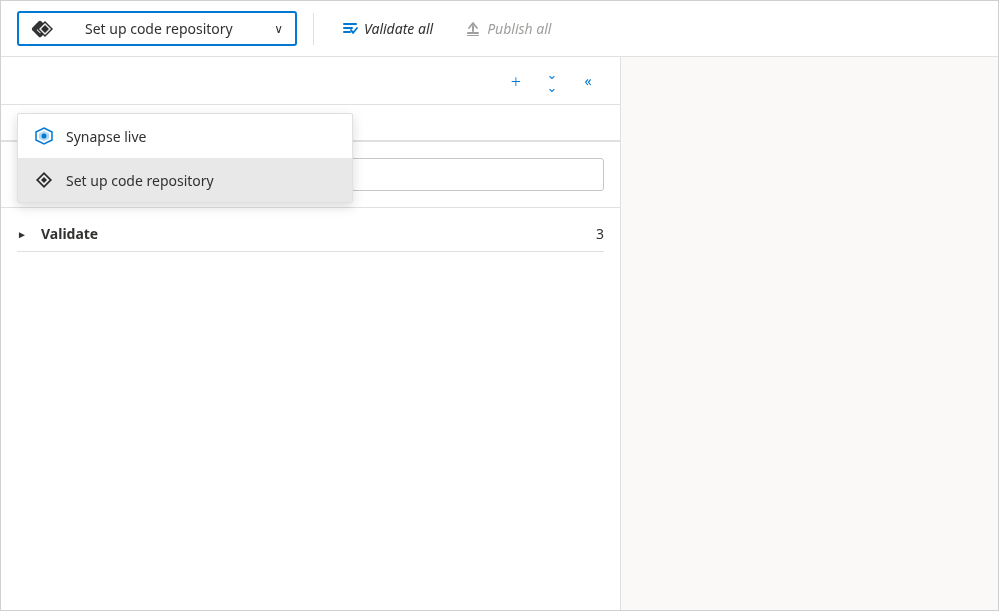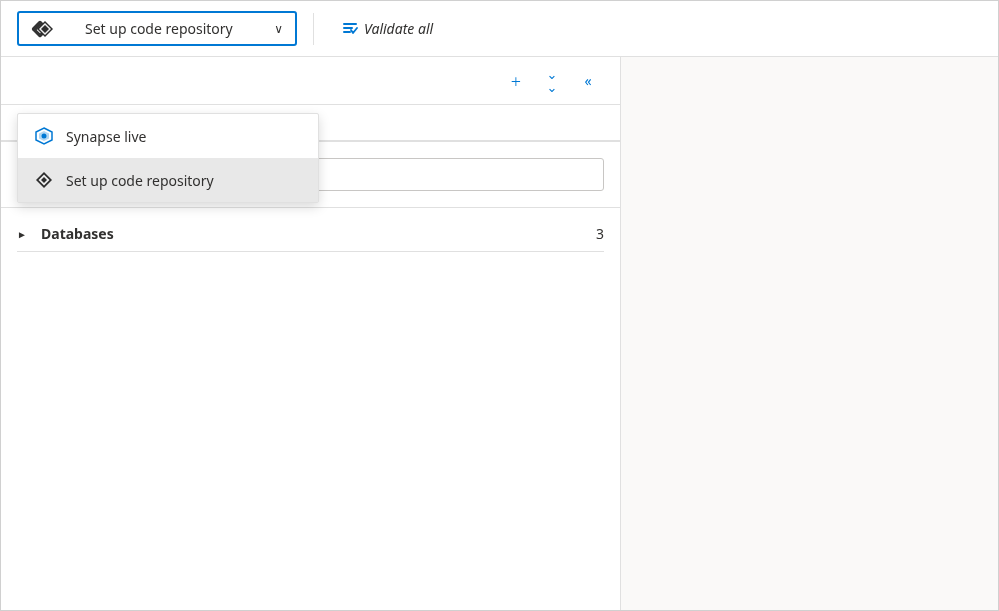--- a/index.html
+++ b/index.html
@@ -247,21 +247,21 @@
     .right-panel {
       flex: 1;
       background: #faf9f8;
     }
 
     
     .dropdown-overlay {
       position: absolute;
       top: 56px;
       left: 16px;
-      width: 302px;
+      width: 336px;
       background: #ffffff;
       border: 1px solid #e0e0e0;
       box-shadow: 0 4px 12px rgba(0,0,0,0.15);
       z-index: 100;
       border-radius: 2px;
     }
 
     .dropdown-item {
       display: flex;
       align-items: center;
@@ -319,20 +319,29 @@
     <button class="toolbar-btn">
       <svg width="16" height="16" viewBox="0 0 16 16" xmlns="http://www.w3.org/2000/svg">
         <rect x="1" y="2" width="14" height="2" rx="1" fill="#0078d4"></rect>
         <rect x="1" y="6" width="10" height="2" rx="1" fill="#0078d4"></rect>
         <rect x="1" y="10" width="8" height="2" rx="1" fill="#0078d4"></rect>
         <polyline points="9,9 11,12 15,7" stroke="#0078d4" stroke-width="1.8" fill="none" stroke-linecap="round" stroke-linejoin="round"></polyline>
       </svg>
       <span>Validate all</span>
     </button>
 
+    <button class="toolbar-btn disabled">
+      <svg width="16" height="16" viewBox="0 0 16 16" xmlns="http://www.w3.org/2000/svg">
+        <rect x="2" y="11" width="12" height="2" rx="1" fill="#a19f9d"></rect>
+        <rect x="2" y="14" width="12" height="1" rx="0.5" fill="#a19f9d"></rect>
+        <polyline points="4,7 8,2 12,7" stroke="#a19f9d" stroke-width="1.8" fill="none" stroke-linecap="round" stroke-linejoin="round"></polyline>
+        <rect x="7" y="4" width="2" height="7" rx="1" fill="#a19f9d"></rect>
+      </svg>
+      <span>Publish all</span>
+    </button>
   </div>
 
   <div class="main-content">
 
     <div class="left-panel">
 
       <div class="panel-header">
         <div class="panel-actions">
           <button class="panel-action-btn">
             <span style="font-size:18px;font-weight:300;">+</span>
@@ -358,21 +367,21 @@
       <div class="search-container">
         <div class="search-box">
           <span class="search-icon">🔍</span>
           <input type="text" class="search-input" placeholder="Filter resources by name" style="">
         </div>
       </div>
 
       <div class="resource-list">
         <div class="resource-item">
           <span class="resource-chevron">►</span>
-          <span class="resource-label">Databases</span>
+          <span class="resource-label">Validate</span>
           <span class="resource-count">3</span>
         </div>
         <div class="resource-divider"></div>
       </div>
 
       <div class="dropdown-overlay">
 
         <div class="dropdown-item">
           <svg class="dropdown-item-icon synapse-icon-svg" viewBox="0 0 20 20" xmlns="http://www.w3.org/2000/svg">
             <polygon points="10,2 18,6 18,14 10,18 2,14 2,6" fill="none" stroke="#0078d4" stroke-width="1.5"></polygon>

